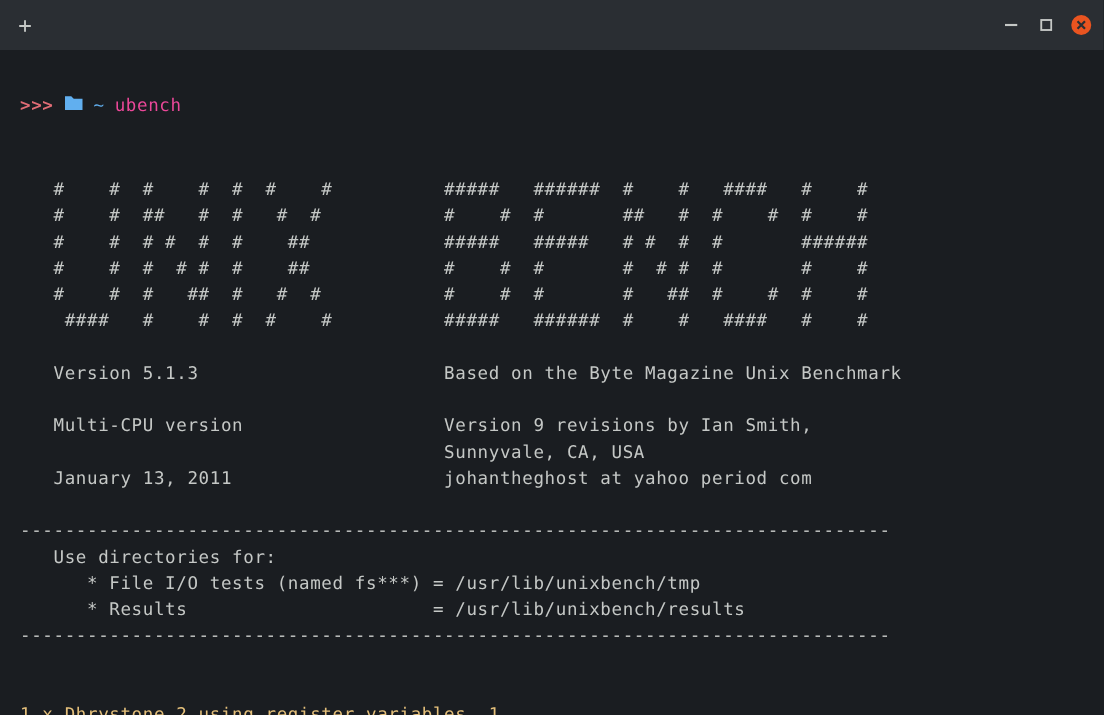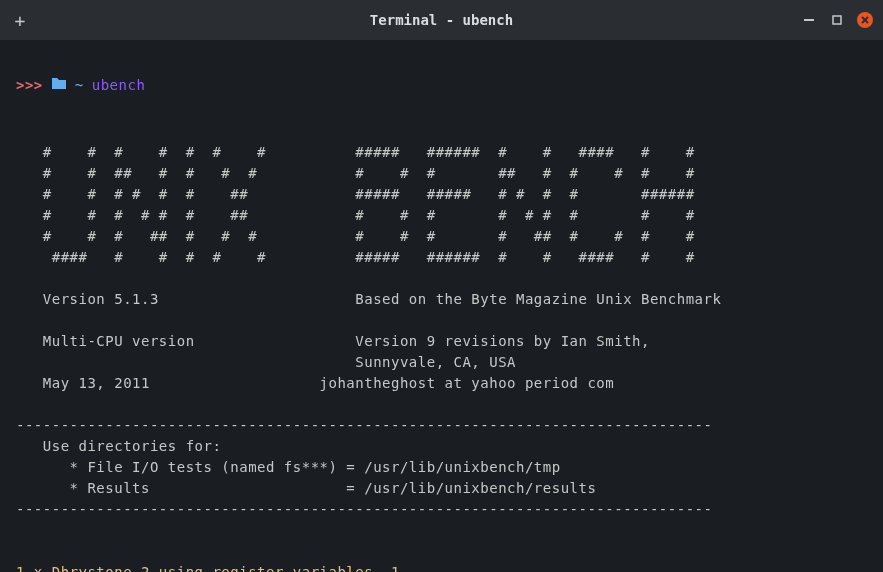--- a/index.html
+++ b/index.html
@@ -82,37 +82,36 @@
       color: #e06c75;
       font-weight: bold;
     }
     .folder-icon {
       color: #61afef;
     }
     .tilde {
       color: #61afef;
     }
     .command {
-      color: #8b5cf6;
+      color: #ec4899;
     }
     .output {
       color: #c5c8c6;
     }
     .progress-line {
       color: #e5c07b;
     }
   </style>
 </head>
 <body>
 
 <div class="titlebar">
   <div class="titlebar-left">
     <span class="new-tab">+</span>
   </div>
-  <div class="titlebar-title">Terminal - ubench</div>
   <div class="titlebar-right">
     <span class="window-btn minimize">
       <svg width="10" height="2" viewBox="0 0 10 2">
           <rect width="10" height="2"></rect>
         </svg>
     </span>
     <span class="window-btn maximize">
       <svg width="10" height="10" viewBox="0 0 10 10">
           <rect x="1" y="1" width="8" height="8" fill="none" stroke="#c5c8c6" stroke-width="1.5"></rect>
         </svg>
@@ -134,21 +133,21 @@
    #    #  ##   #  #   #  #           #    #  #       ##   #  #    #  #    #
    #    #  # #  #  #    ##            #####   #####   # #  #  #       ######
    #    #  #  # #  #    ##            #    #  #       #  # #  #       #    #
    #    #  #   ##  #   #  #           #    #  #       #   ##  #    #  #    #
     ####   #    #  #  #    #          #####   ######  #    #   ####   #    #</span>
 
 <span>   Version 5.1.3                      Based on the Byte Magazine Unix Benchmark</span>
 
 <span>   Multi-CPU version                  Version 9 revisions by Ian Smith,
                                       Sunnyvale, CA, USA</span>
-<span>   May 13, 2011                   johantheghost at yahoo period com</span>
+<span>   January 13, 2011                   johantheghost at yahoo period com</span>
 
 <span>------------------------------------------------------------------------------</span>
 <span>   Use directories for:
       * File I/O tests (named fs***) = /usr/lib/unixbench/tmp
       * Results                      = /usr/lib/unixbench/results</span>
 <span>------------------------------------------------------------------------------</span>
 
 
 <span class="progress-line">1 x Dhrystone 2 using register variables  1</span>
 </div>

